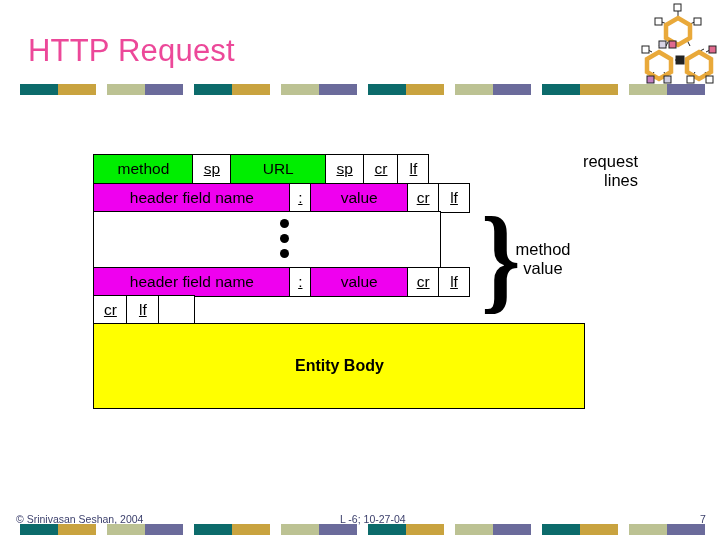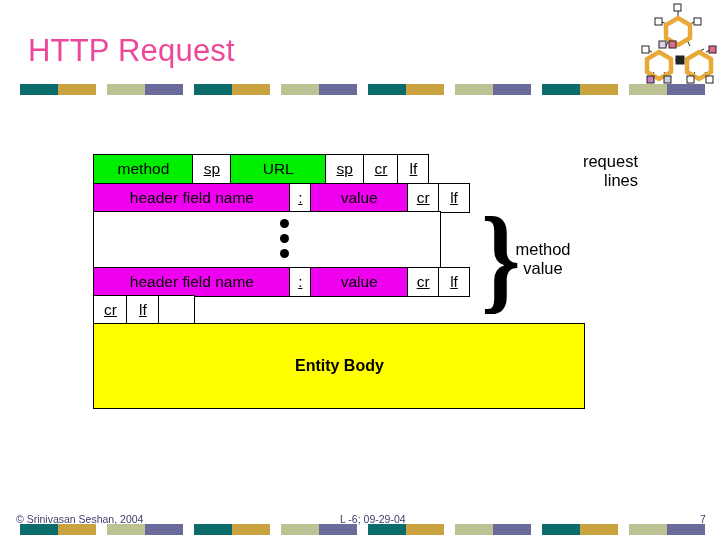--- a/index.html
+++ b/index.html
@@ -309,21 +309,21 @@
 </div>
 
 <div id="brace">}</div>
 
 <div id="header-lines-label">
   <div>method</div>
   <div>value</div>
 </div>
 
 <div class="footer-text" id="footer-copyright">© Srinivasan Seshan, 2004</div>
-<div class="footer-text" id="footer-center">L -6; 09-29-04</div>
+<div class="footer-text" id="footer-center">L -6; 10-27-04</div>
 <div class="footer-text" id="footer-page">7</div>
 
 <div class="rule-bar" id="rule-bottom">
   <div class="rule-group">
     <div class="rule-seg teal"></div>
     <div class="rule-seg gold"></div>
   </div>
   <div class="rule-group">
     <div class="rule-seg sage"></div>
     <div class="rule-seg purple"></div>

